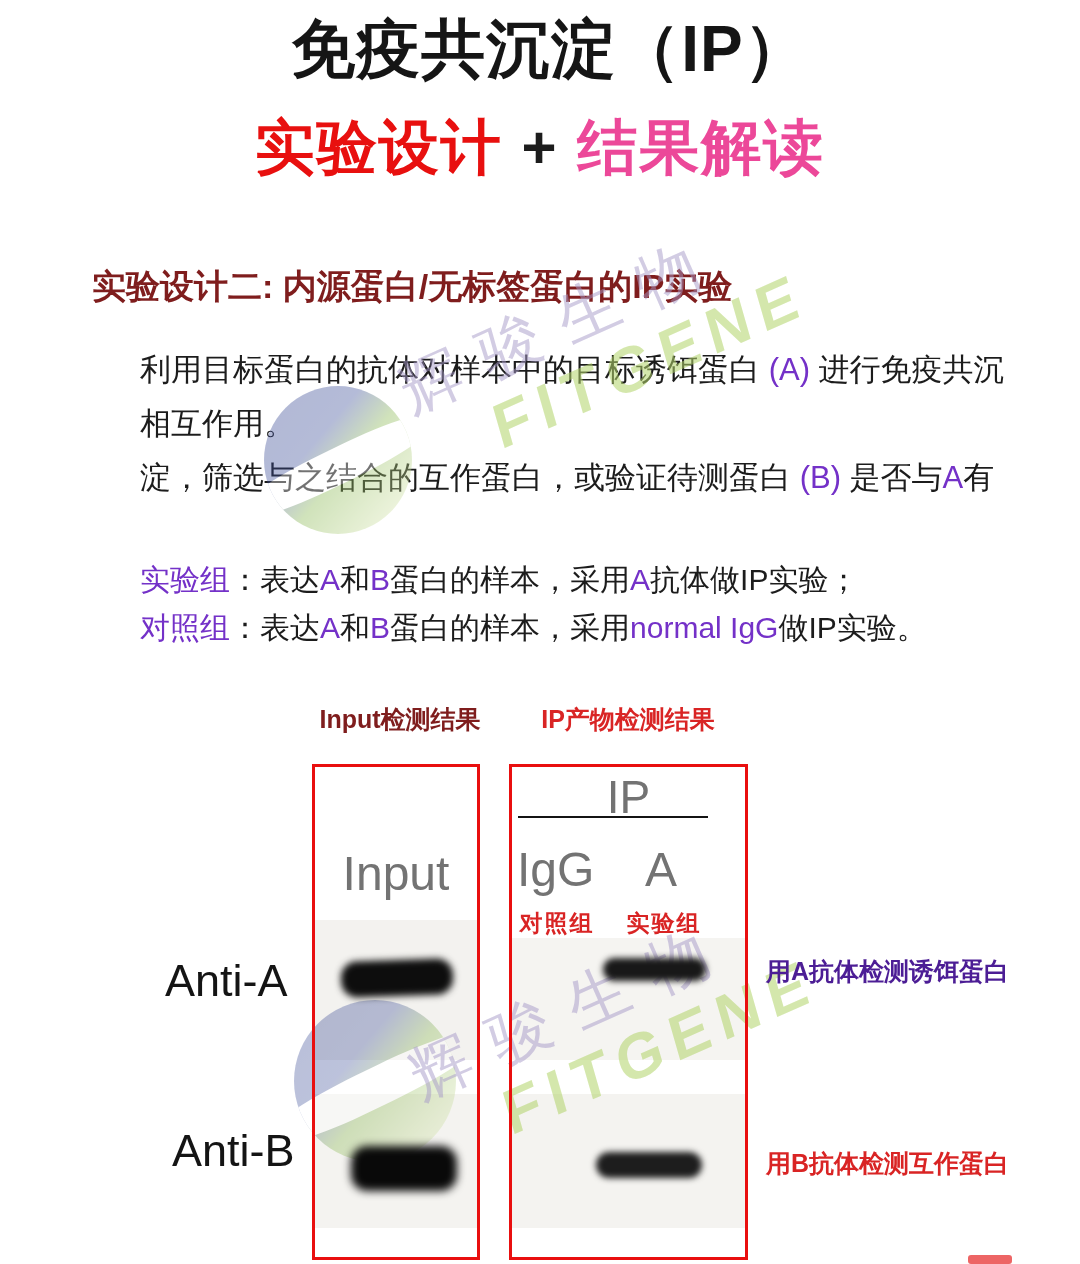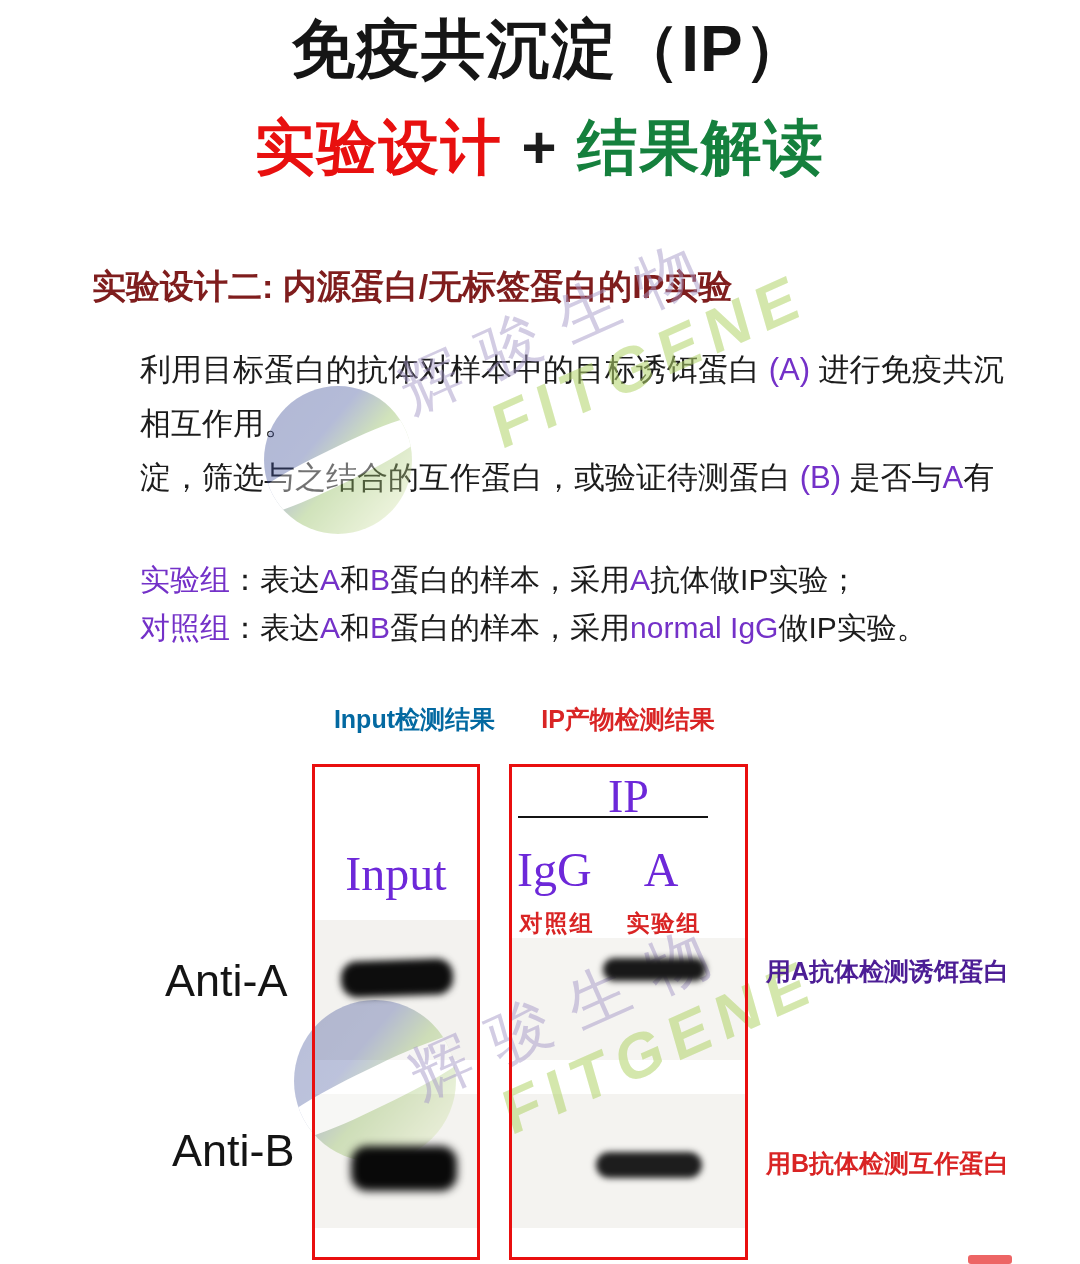--- a/index.html
+++ b/index.html
@@ -46,21 +46,21 @@
   #blot-ip-b    { left:512px; top:1094px; width:233px; height:134px; background:#f4f3f0; }
 
   
   .band { position:absolute; background:#0d0d0d; border-radius:16px; filter:blur(3.5px); z-index:4; }
   #band-input-a { left:341px; top:960px;  width:112px; height:36px; transform:rotate(-2deg); }
   #band-ip-a    { left:603px; top:958px;  width:103px; height:23px; background:#181818; filter:blur(3px); }
   #band-input-b { left:351px; top:1146px; width:106px; height:45px; background:#090909; filter:blur(4px); }
   #band-ip-b    { left:596px; top:1152px; width:106px; height:26px; background:#1d1d1d; filter:blur(3px); }
 
   
-  .panel-label { position:absolute; z-index:7; color:#6d28d9;font-family:Liberation Serif, serif; }
+  .panel-label { position:absolute; z-index:7; color:#737373; }
   #label-input { left:315px; top:846px; width:162px; text-align:center; font-size:48px; }
   #label-ip    { left:512px; top:770px; width:233px; text-align:center; font-size:46px; }
   #ip-underline{ position:absolute; left:518px; top:816px; width:190px; height:2px; background:#141414; z-index:7; }
   #lane-igg { left:517px; top:842px; font-size:48px; }
   #lane-a   { left:630px; top:842px; width:62px; text-align:center; font-size:48px; }
   .lane-group { position:absolute; top:908px; font-size:23px; font-weight:700; z-index:7; letter-spacing:2px; }
   #group-label-igg { left:517px; width:80px; text-align:center; }
   #group-label-a   { left:624px; width:80px; text-align:center; }
 
   
@@ -104,33 +104,33 @@
   <div class="wm wm-text" id="wm-text-1">
     <div class="wm-cn">辉骏生物</div>
     <div class="wm-en">FITGENE</div>
   </div>
   <div class="wm wm-text" id="wm-text-2">
     <div class="wm-cn">辉骏生物</div>
     <div class="wm-en">FITGENE</div>
   </div>
 
   <div class="title">免疫共沉淀（IP）</div>
-  <div class="subtitle"><span style="color: rgb(232, 16, 15);">实验设计</span><span style="color: rgb(28, 28, 28);"> + </span><span style="color: #15803d;">结果解读</span></div>
+  <div class="subtitle"><span style="color: rgb(232, 16, 15);">实验设计</span><span style="color: rgb(28, 28, 28);"> + </span><span style="color: #ec4899;">结果解读</span></div>
   <div class="section-heading">实验设计二: 内源蛋白/无标签蛋白的IP实验</div>
 
   <div class="para">
     <span class="line"><span>利用目标蛋白的抗体对样本中的目标诱饵蛋白 </span><span style="color: rgb(116, 49, 200);">(A)</span><span> 进行免疫共沉</span></span>
     <span class="line"><span>相互作用。</span></span>
     <span class="line"><span>淀，筛选与之结合的互作蛋白，或验证待测蛋白 </span><span style="color: rgb(116, 49, 200);">(B)</span><span> 是否与</span><span style="color: rgb(116, 49, 200);">A</span><span>有</span></span>
   </div>
 
   <div class="group-line" id="group-exp"><span style="color: rgb(116, 49, 200);">实验组</span><span>：表达</span><span style="color: rgb(116, 49, 200);">A</span><span>和</span><span style="color: rgb(116, 49, 200);">B</span><span>蛋白的样本，采用</span><span style="color: rgb(116, 49, 200);">A</span><span>抗体做IP实验；</span></div>
   <div class="group-line" id="group-ctl"><span style="color: rgb(116, 49, 200);">对照组</span><span>：表达</span><span style="color: rgb(116, 49, 200);">A</span><span>和</span><span style="color: rgb(116, 49, 200);">B</span><span>蛋白的样本，采用</span><span style="color: rgb(116, 49, 200);">normal IgG</span><span>做IP实验。</span></div>
 
-  <div class="caption" id="caption-input" style="color: #0369a1; text-align: right;">Input检测结果</div>
+  <div class="caption" id="caption-input" style="color: #7f1d1d;">Input检测结果</div>
   <div class="caption" id="caption-ip" style="color: rgb(217, 36, 36);">IP产物检测结果</div>
 
   <div class="blot" id="blot-input-a"></div>
   <div class="blot" id="blot-input-b"></div>
   <div class="blot" id="blot-ip-a"></div>
   <div class="blot" id="blot-ip-b"></div>
 
   <div class="band" id="band-input-a"></div>
   <div class="band" id="band-ip-a"></div>
   <div class="band" id="band-input-b"></div>

